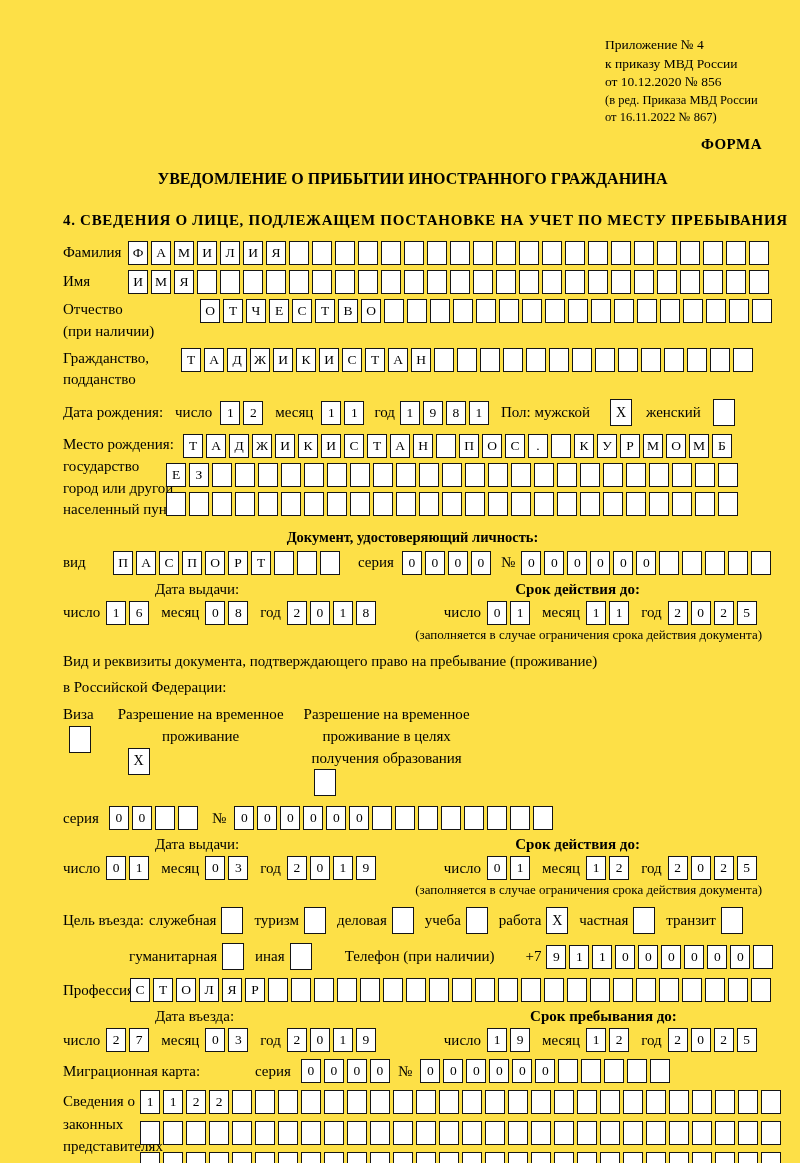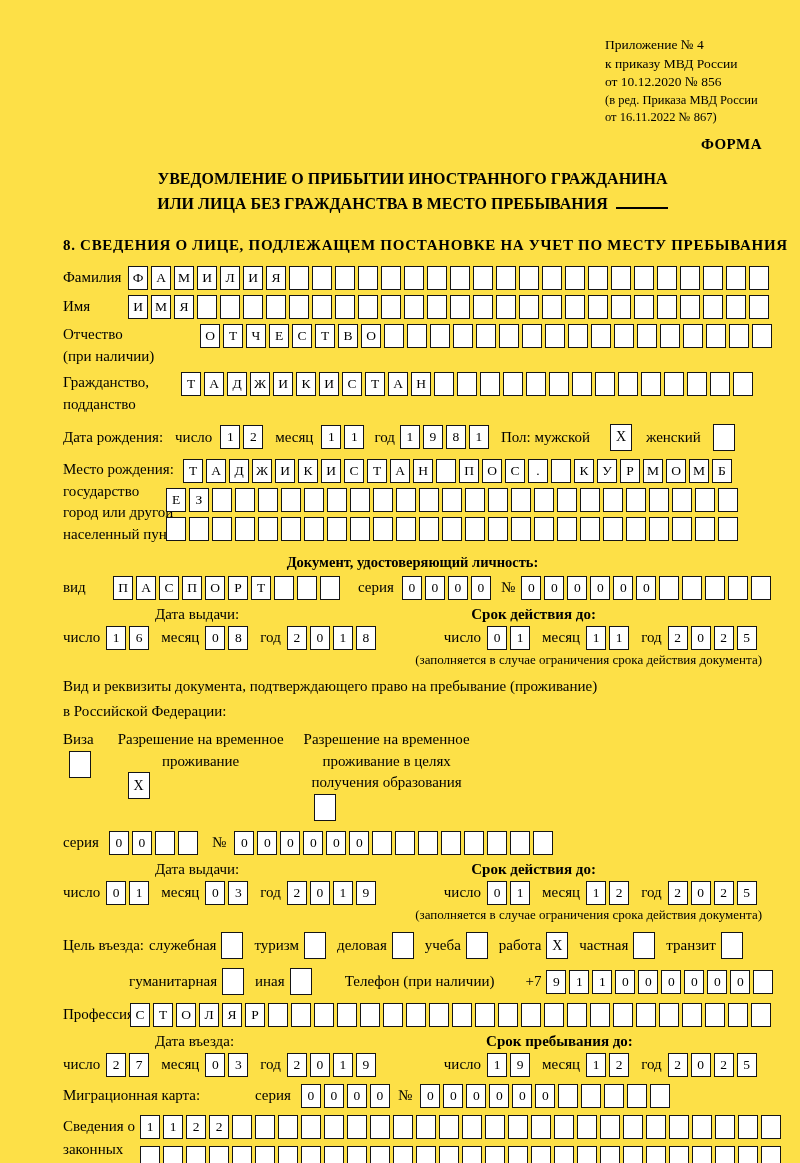--- a/index.html
+++ b/index.html
@@ -24,21 +24,21 @@
   .cell {
     width:20px; height:24px; box-sizing:border-box; border:1.6px solid #151515;
     display:flex; align-items:center; justify-content:center;
     font-size:13.5px; background:#fff; flex:none;
   }
   .cbox > .cell { width:22px; height:27px; font-size:14px; }
   .cellcol { display:flex; flex-direction:column; gap:5px; }
   .neg17 { margin-left:-17px; }
 
   .dochead { text-align:center; font-weight:bold; font-size:14.5px; margin-top:8px; }
-  .dlabels { display:flex; font-size:15px; margin-top:6px; }
+  .dlabels { display:flex; font-size:15px; margin-top:6px;gap:44px; }
   .dl1 { margin-left:92px; }
   .dl2 { margin-left:232px;font-weight:bold; }
   .drow { display:flex; align-items:center; margin-top:3px; }
   .dg { display:flex; align-items:center; }
   .dg .lbl { margin-right:6px; }
   .dg .cells { margin-right:12px; }
   .dg-right { margin-left:56px; }
   .note { font-size:13px; text-align:right; margin-top:2px; }
   .ptext { font-size:15px; line-height:1.7; margin-top:6px; }
 
@@ -61,24 +61,23 @@
     <div>к приказу МВД России</div>
     <div>от 10.12.2020 № 856</div>
     <div class="sub">(в ред. Приказа МВД России</div>
     <div class="sub">от 16.11.2022 № 867)</div>
   </div>
 
   <div class="forma">ФОРМА</div>
 
   <div class="title">
     <div>УВЕДОМЛЕНИЕ О ПРИБЫТИИ ИНОСТРАННОГО ГРАЖДАНИНА</div>
-    <div><span>ИЛИ ЛИЦА БЕЗ ГРАЖДАНСТВА В МЕСТО ПРЕБЫВАНИЯ</span><span class="t-underline"></span></div>
-  </div>
-
-  <div class="sec">8. СВЕДЕНИЯ О ЛИЦЕ, ПОДЛЕЖАЩЕМ ПОСТАНОВКЕ НА УЧЕТ ПО МЕСТУ ПРЕБЫВАНИЯ</div>
+  </div>
+
+  <div class="sec">4. СВЕДЕНИЯ О ЛИЦЕ, ПОДЛЕЖАЩЕМ ПОСТАНОВКЕ НА УЧЕТ ПО МЕСТУ ПРЕБЫВАНИЯ</div>
 
   <div class="frow" style="margin-top:12px;">
     <div class="lbl w65">Фамилия</div>
     <div class="cells">
         <span class="cell">Ф</span>
         <span class="cell">А</span>
         <span class="cell">М</span>
         <span class="cell">И</span>
         <span class="cell">Л</span>
         <span class="cell">И</span>

